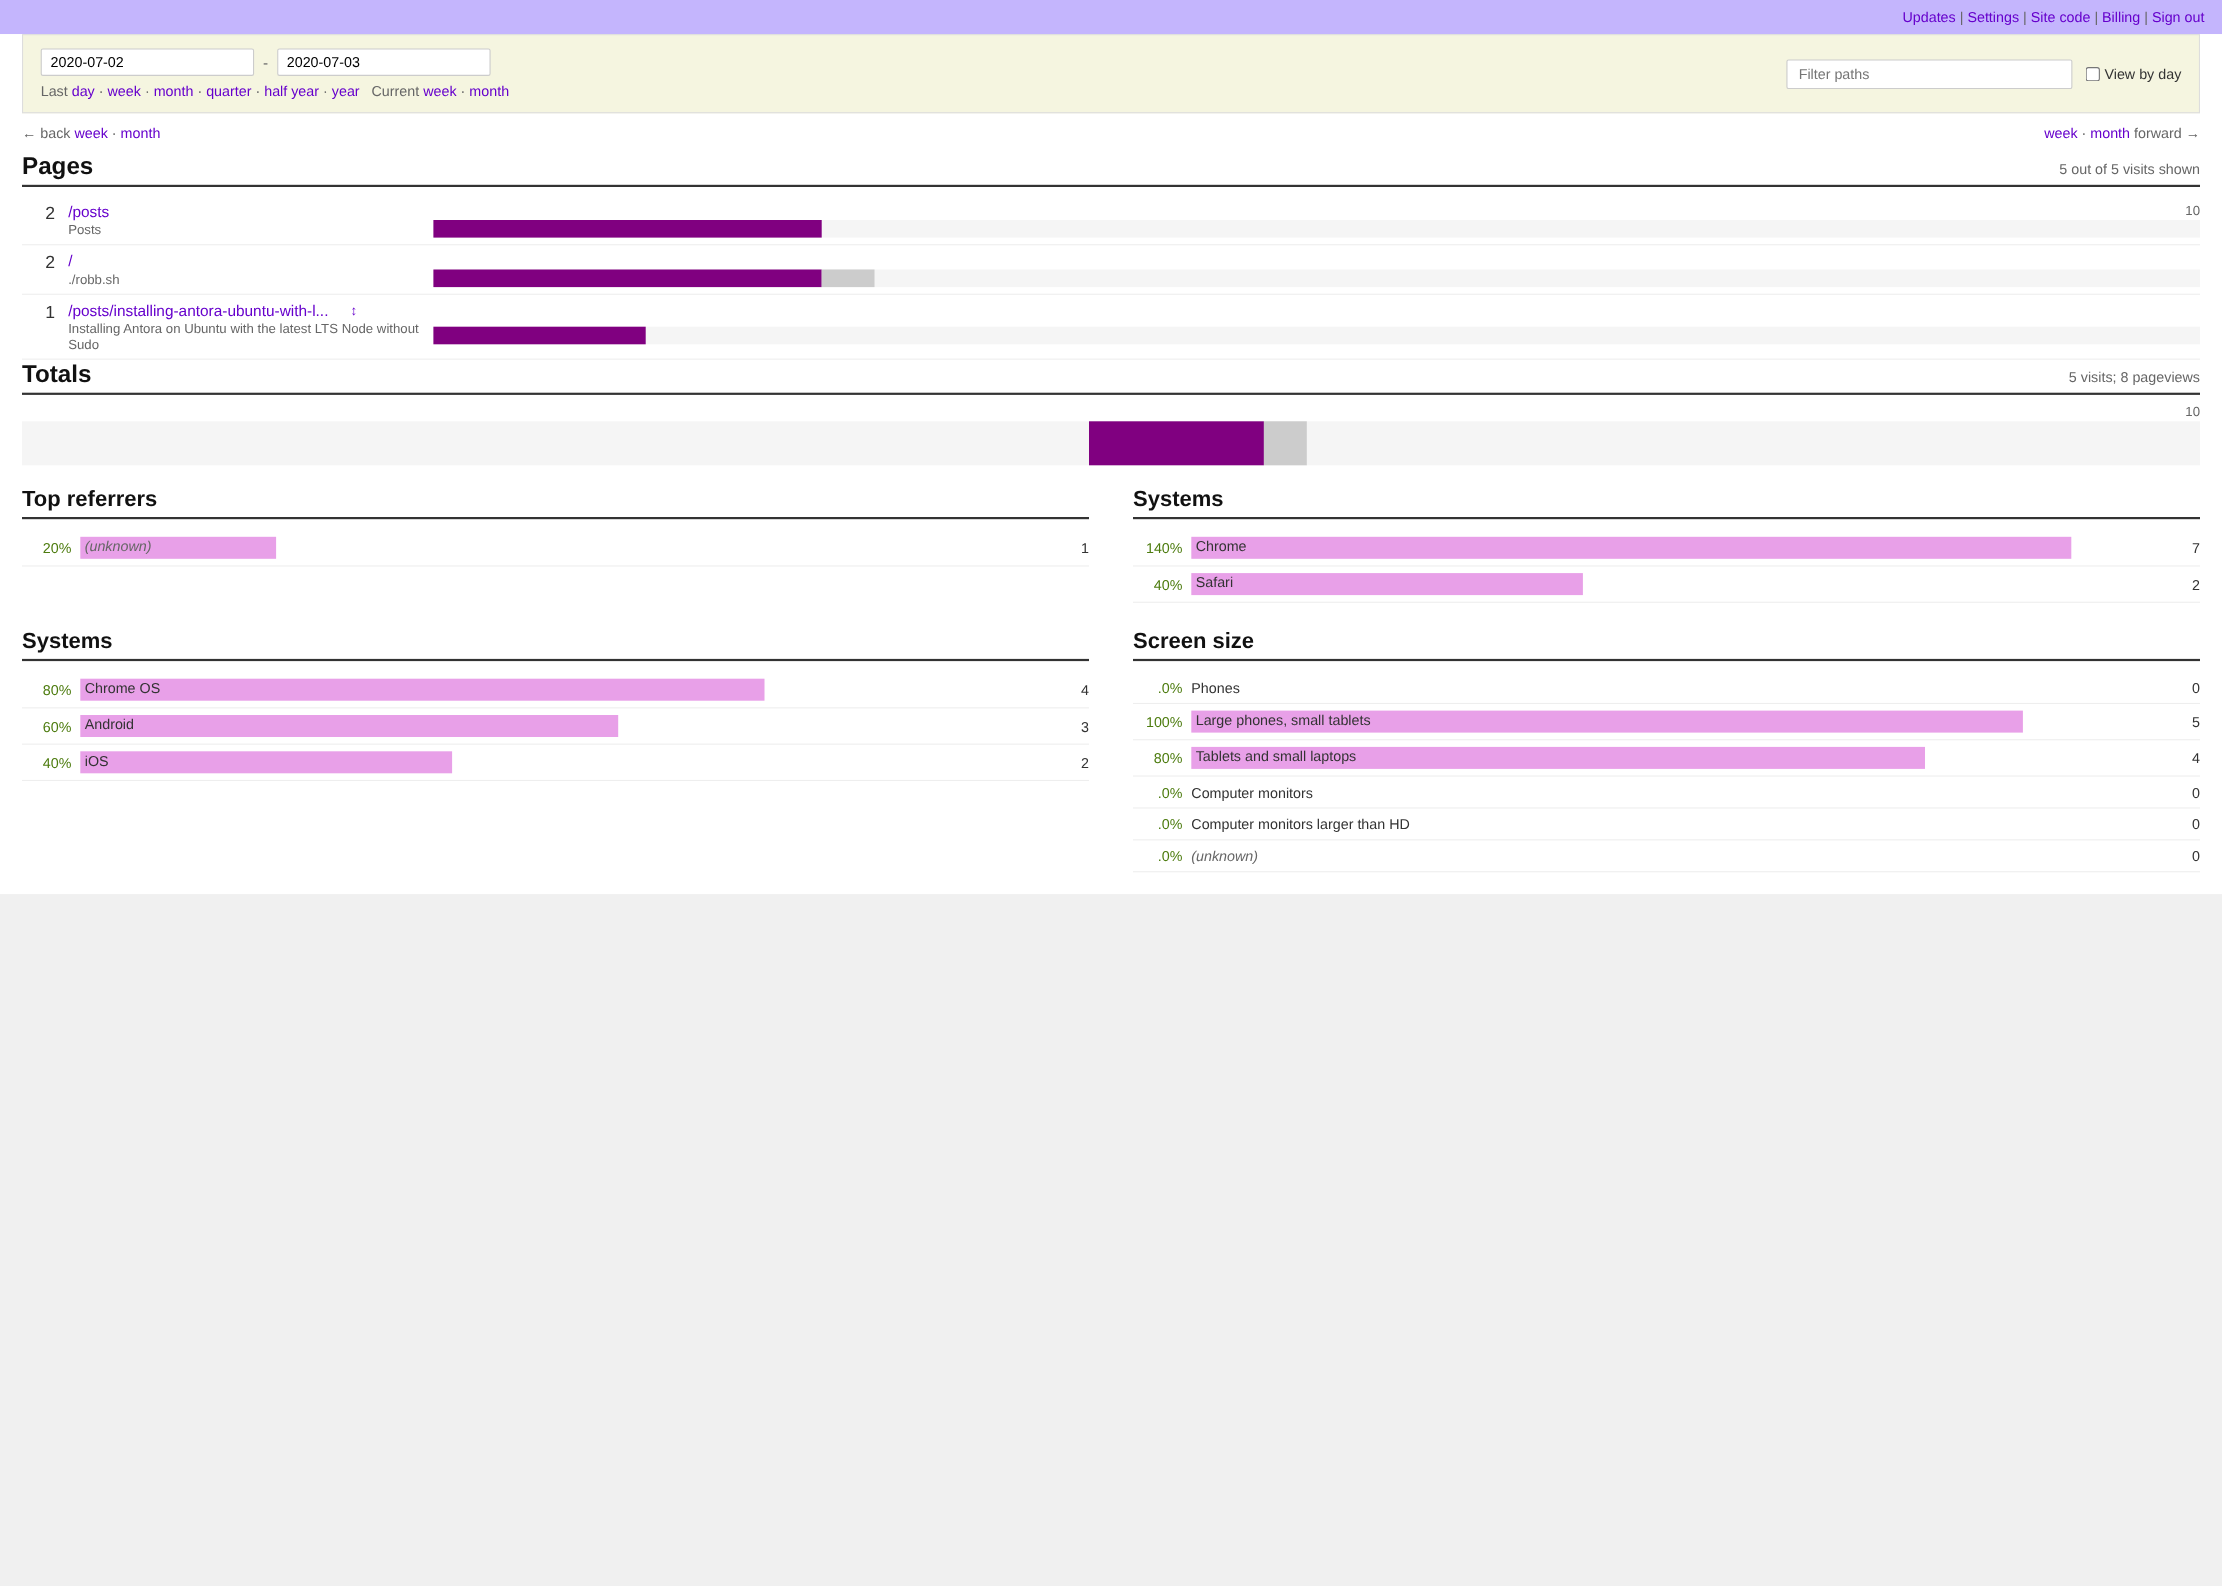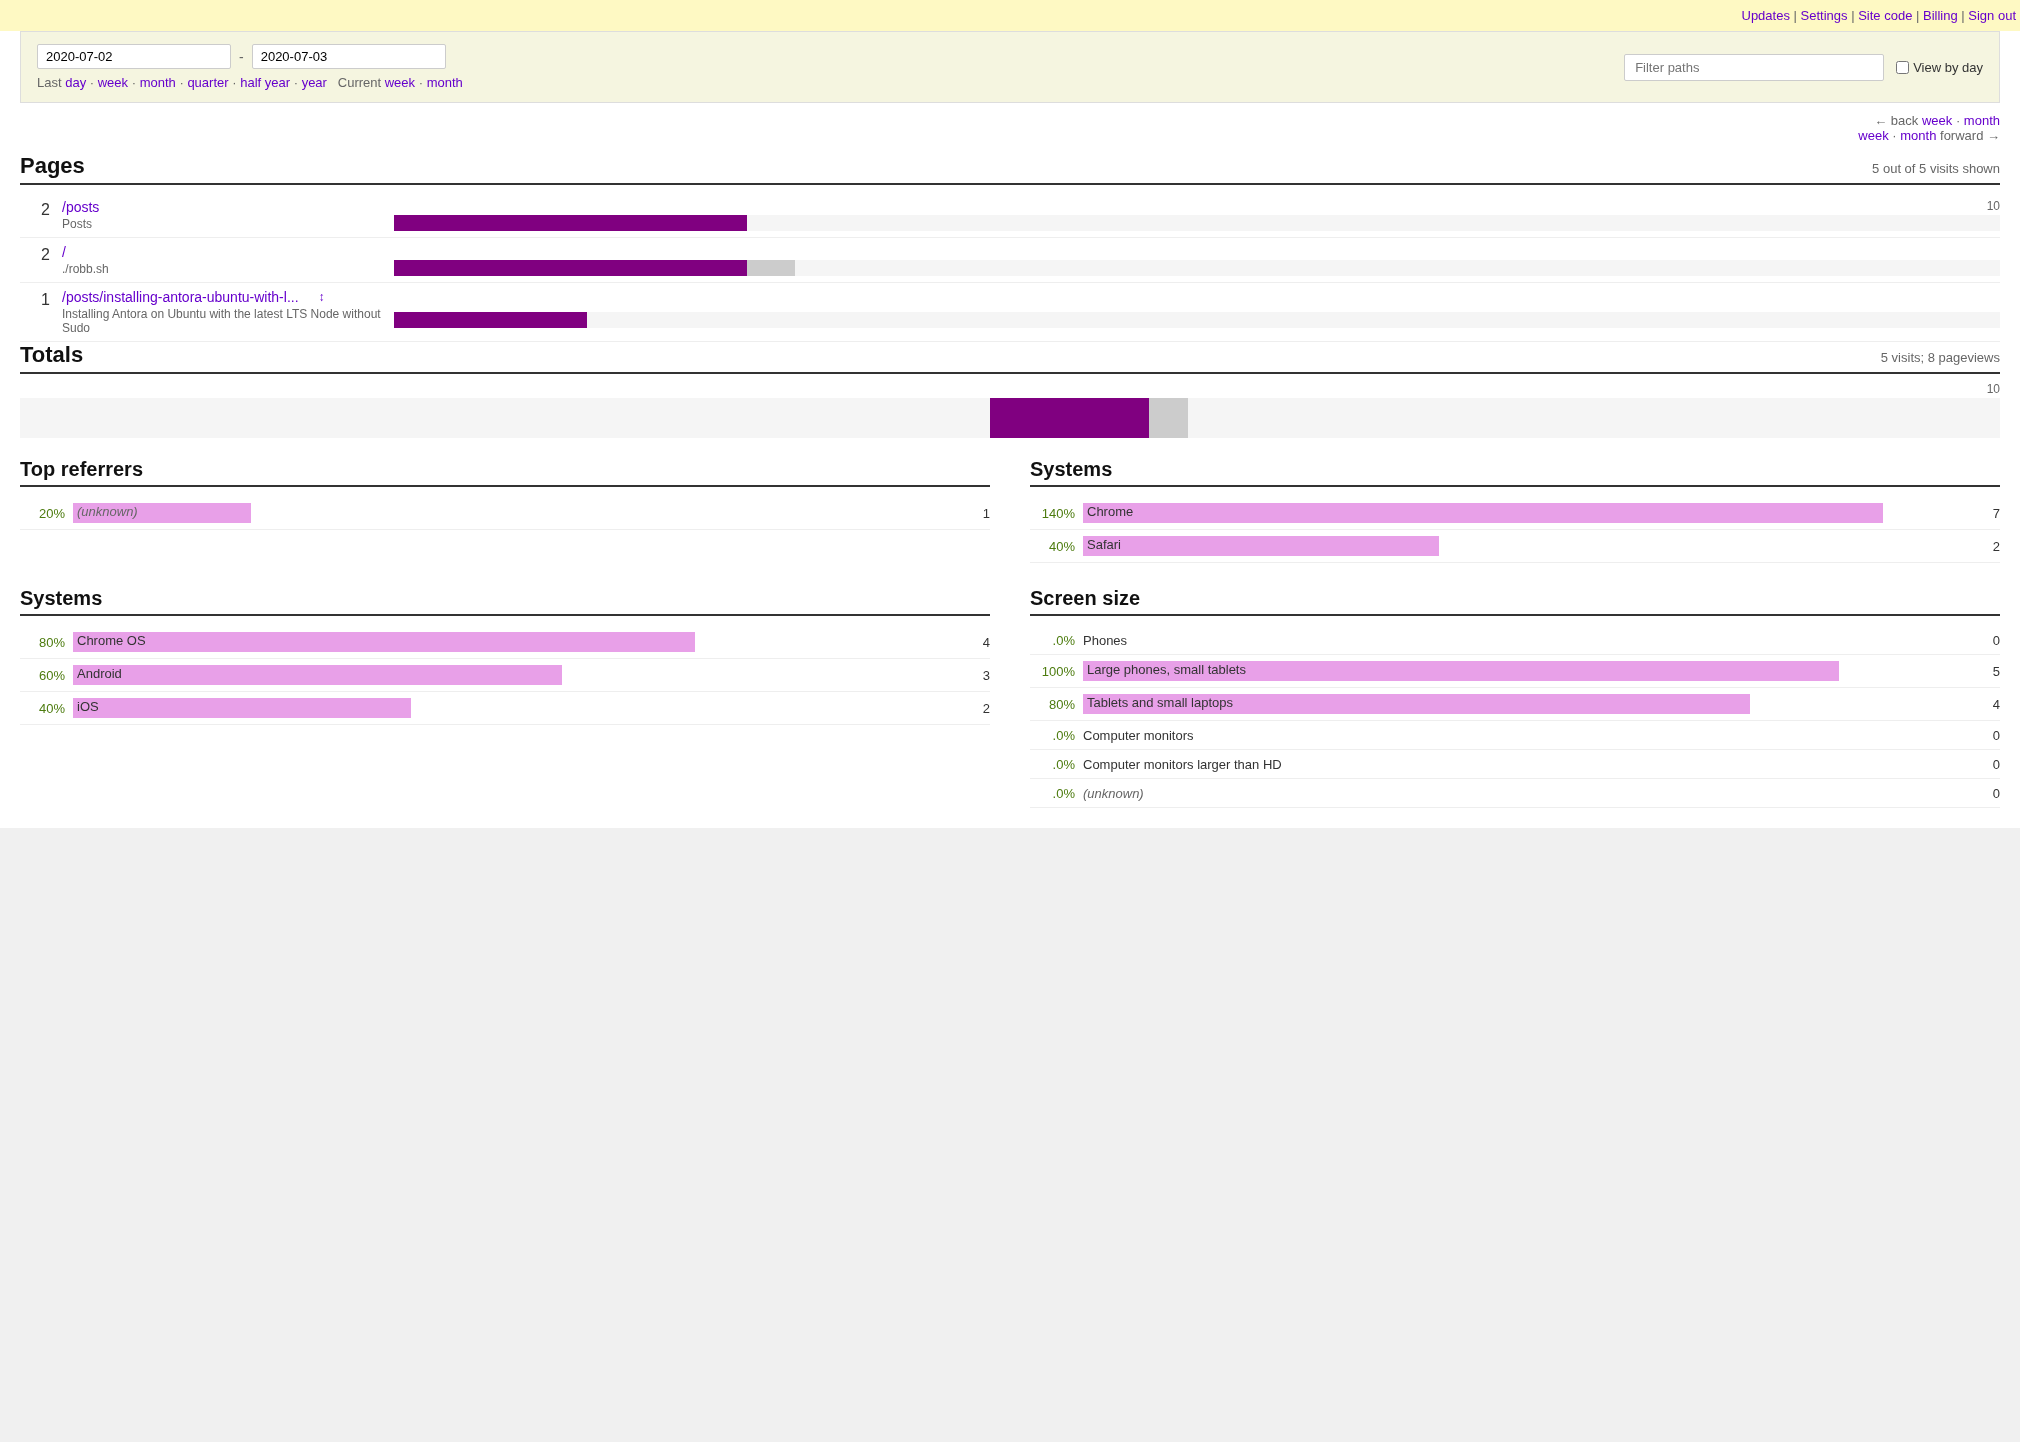--- a/index.html
+++ b/index.html
@@ -1,22 +1,22 @@
 <!DOCTYPE html>
 <html><head>
   <meta charset="utf-8">
   <style>
     * { box-sizing: border-box; margin: 0; padding: 0; }
     body { font-family: Arial, sans-serif; font-size: 14px; color: #333; background: #f0f0f0; }
 
     .top-nav {
       text-align: right;
-      padding: 8px 4px;
-      font-size: 13px;
-      background: #fef9c3;
+      padding: 8px 16px;
+      font-size: 13px;
+      background: #c4b5fd;
     }
     .top-nav a { color: #6600cc; text-decoration: none; }
     .top-nav span { color: #666; }
 
     .main-container {
       background: #fff;
       margin: 0;
       padding: 0 20px 20px 20px;
     }
 
@@ -83,21 +83,20 @@
       font-size: 13px;
       color: #333;
     }
 
     .nav-row {
       display: flex;
       justify-content: space-between;
       align-items: flex-end;
       padding: 10px 0;
       font-size: 13px;
-      flex-direction: column;
     }
 
     .nav-row a { color: #6600cc; text-decoration: none; }
     .nav-row span { color: #666; }
 
     .section {
     }
 
     .section-header {
       display: flex;

